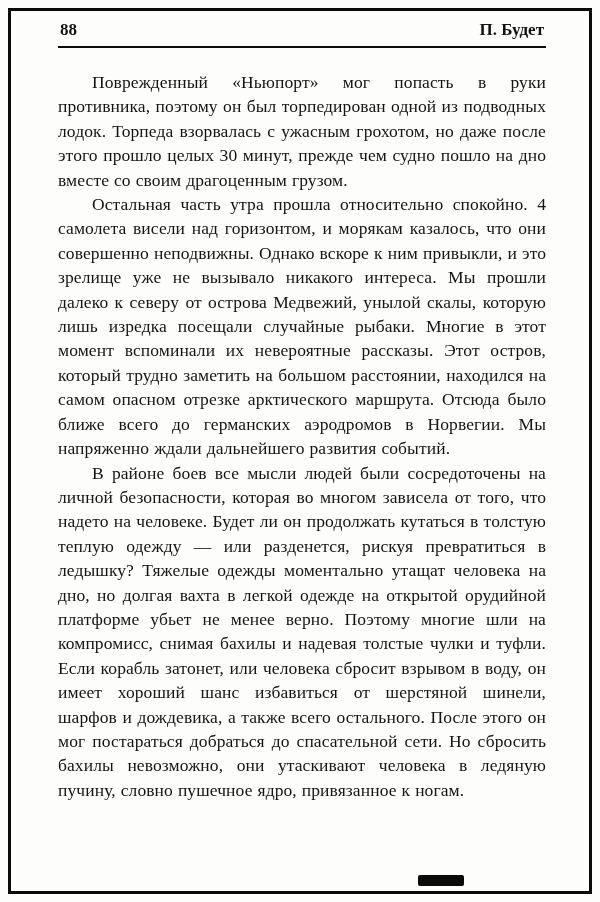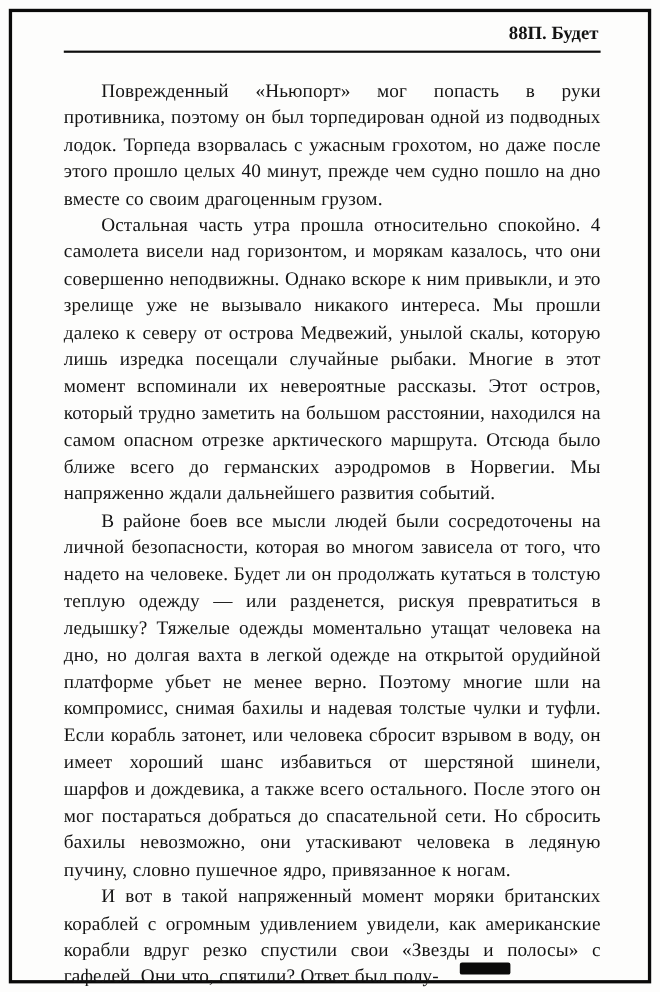--- a/index.html
+++ b/index.html
@@ -28,21 +28,21 @@
     }
     .content {
       position: absolute;
       top: 18px;
       left: 58px;
       right: 54px;
       bottom: 24px;
     }
     .running-head {
       display: flex;
-      justify-content: flex-end;
+      justify-content: space-between;
       align-items: baseline;
       font-size: 17px;
       font-weight: bold;
       padding: 2px 2px 6px 2px;
     }
     .head-rule {
       border: none;
       border-top: 2px solid #0d0d0d;
       margin: 0 0 22px 0;
     }
@@ -72,21 +72,20 @@
   <div class="frame"></div>
 
   <div class="content">
     <div class="running-head">
       <span>88</span>
       <span>П. Будет</span>
     </div>
     <hr class="head-rule">
 
     <div class="body-text">
-      <p>Поврежденный «Ньюпорт» мог попасть в руки противника, поэтому он был торпедирован одной из подводных лодок. Торпеда взорвалась с ужасным грохотом, но даже после этого прошло целых 40 минут, прежде чем судно пошло на дно вместе со своим драгоценным грузом.</p>
+      <p>Поврежденный «Ньюпорт» мог попасть в руки противника, поэтому он был торпедирован одной из подводных лодок. Торпеда взорвалась с ужасным грохотом, но даже после этого прошло целых 30 минут, прежде чем судно пошло на дно вместе со своим драгоценным грузом.</p>
       <p>Остальная часть утра прошла относительно спокойно. 4 самолета висели над горизонтом, и морякам казалось, что они совершенно неподвижны. Однако вскоре к ним привыкли, и это зрелище уже не вызывало никакого интереса. Мы прошли далеко к северу от острова Медвежий, унылой скалы, которую лишь изредка посещали случайные рыбаки. Многие в этот момент вспоминали их невероятные рассказы. Этот остров, который трудно заметить на большом расстоянии, находился на самом опасном отрезке арктического маршрута. Отсюда было ближе всего до германских аэродромов в Норвегии. Мы напряженно ждали дальнейшего развития событий.</p>
       <p>В районе боев все мысли людей были сосредоточены на личной безопасности, которая во многом зависела от того, что надето на человеке. Будет ли он продолжать кутаться в толстую теплую одежду — или разденется, рискуя превратиться в ледышку? Тяжелые одежды моментально утащат человека на дно, но долгая вахта в легкой одежде на открытой орудийной платформе убьет не менее верно. Поэтому многие шли на компромисс, снимая бахилы и надевая толстые чулки и туфли. Если корабль затонет, или человека сбросит взрывом в воду, он имеет хороший шанс избавиться от шерстяной шинели, шарфов и дождевика, а также всего остального. После этого он мог постараться добраться до спасательной сети. Но сбросить бахилы невозможно, они утаскивают человека в ледяную пучину, словно пушечное ядро, привязанное к ногам.</p>
-      <p>И вот в такой напряженный момент моряки британских кораблей с огромным удивлением увидели, как американские корабли вдруг резко спустили свои «Звезды и полосы» с гафелей. Они что, спятили? Ответ был полу-</p>
     </div>
   </div>
 
   <div class="scan-mark"></div>
 </div>
 
 </body></html>

